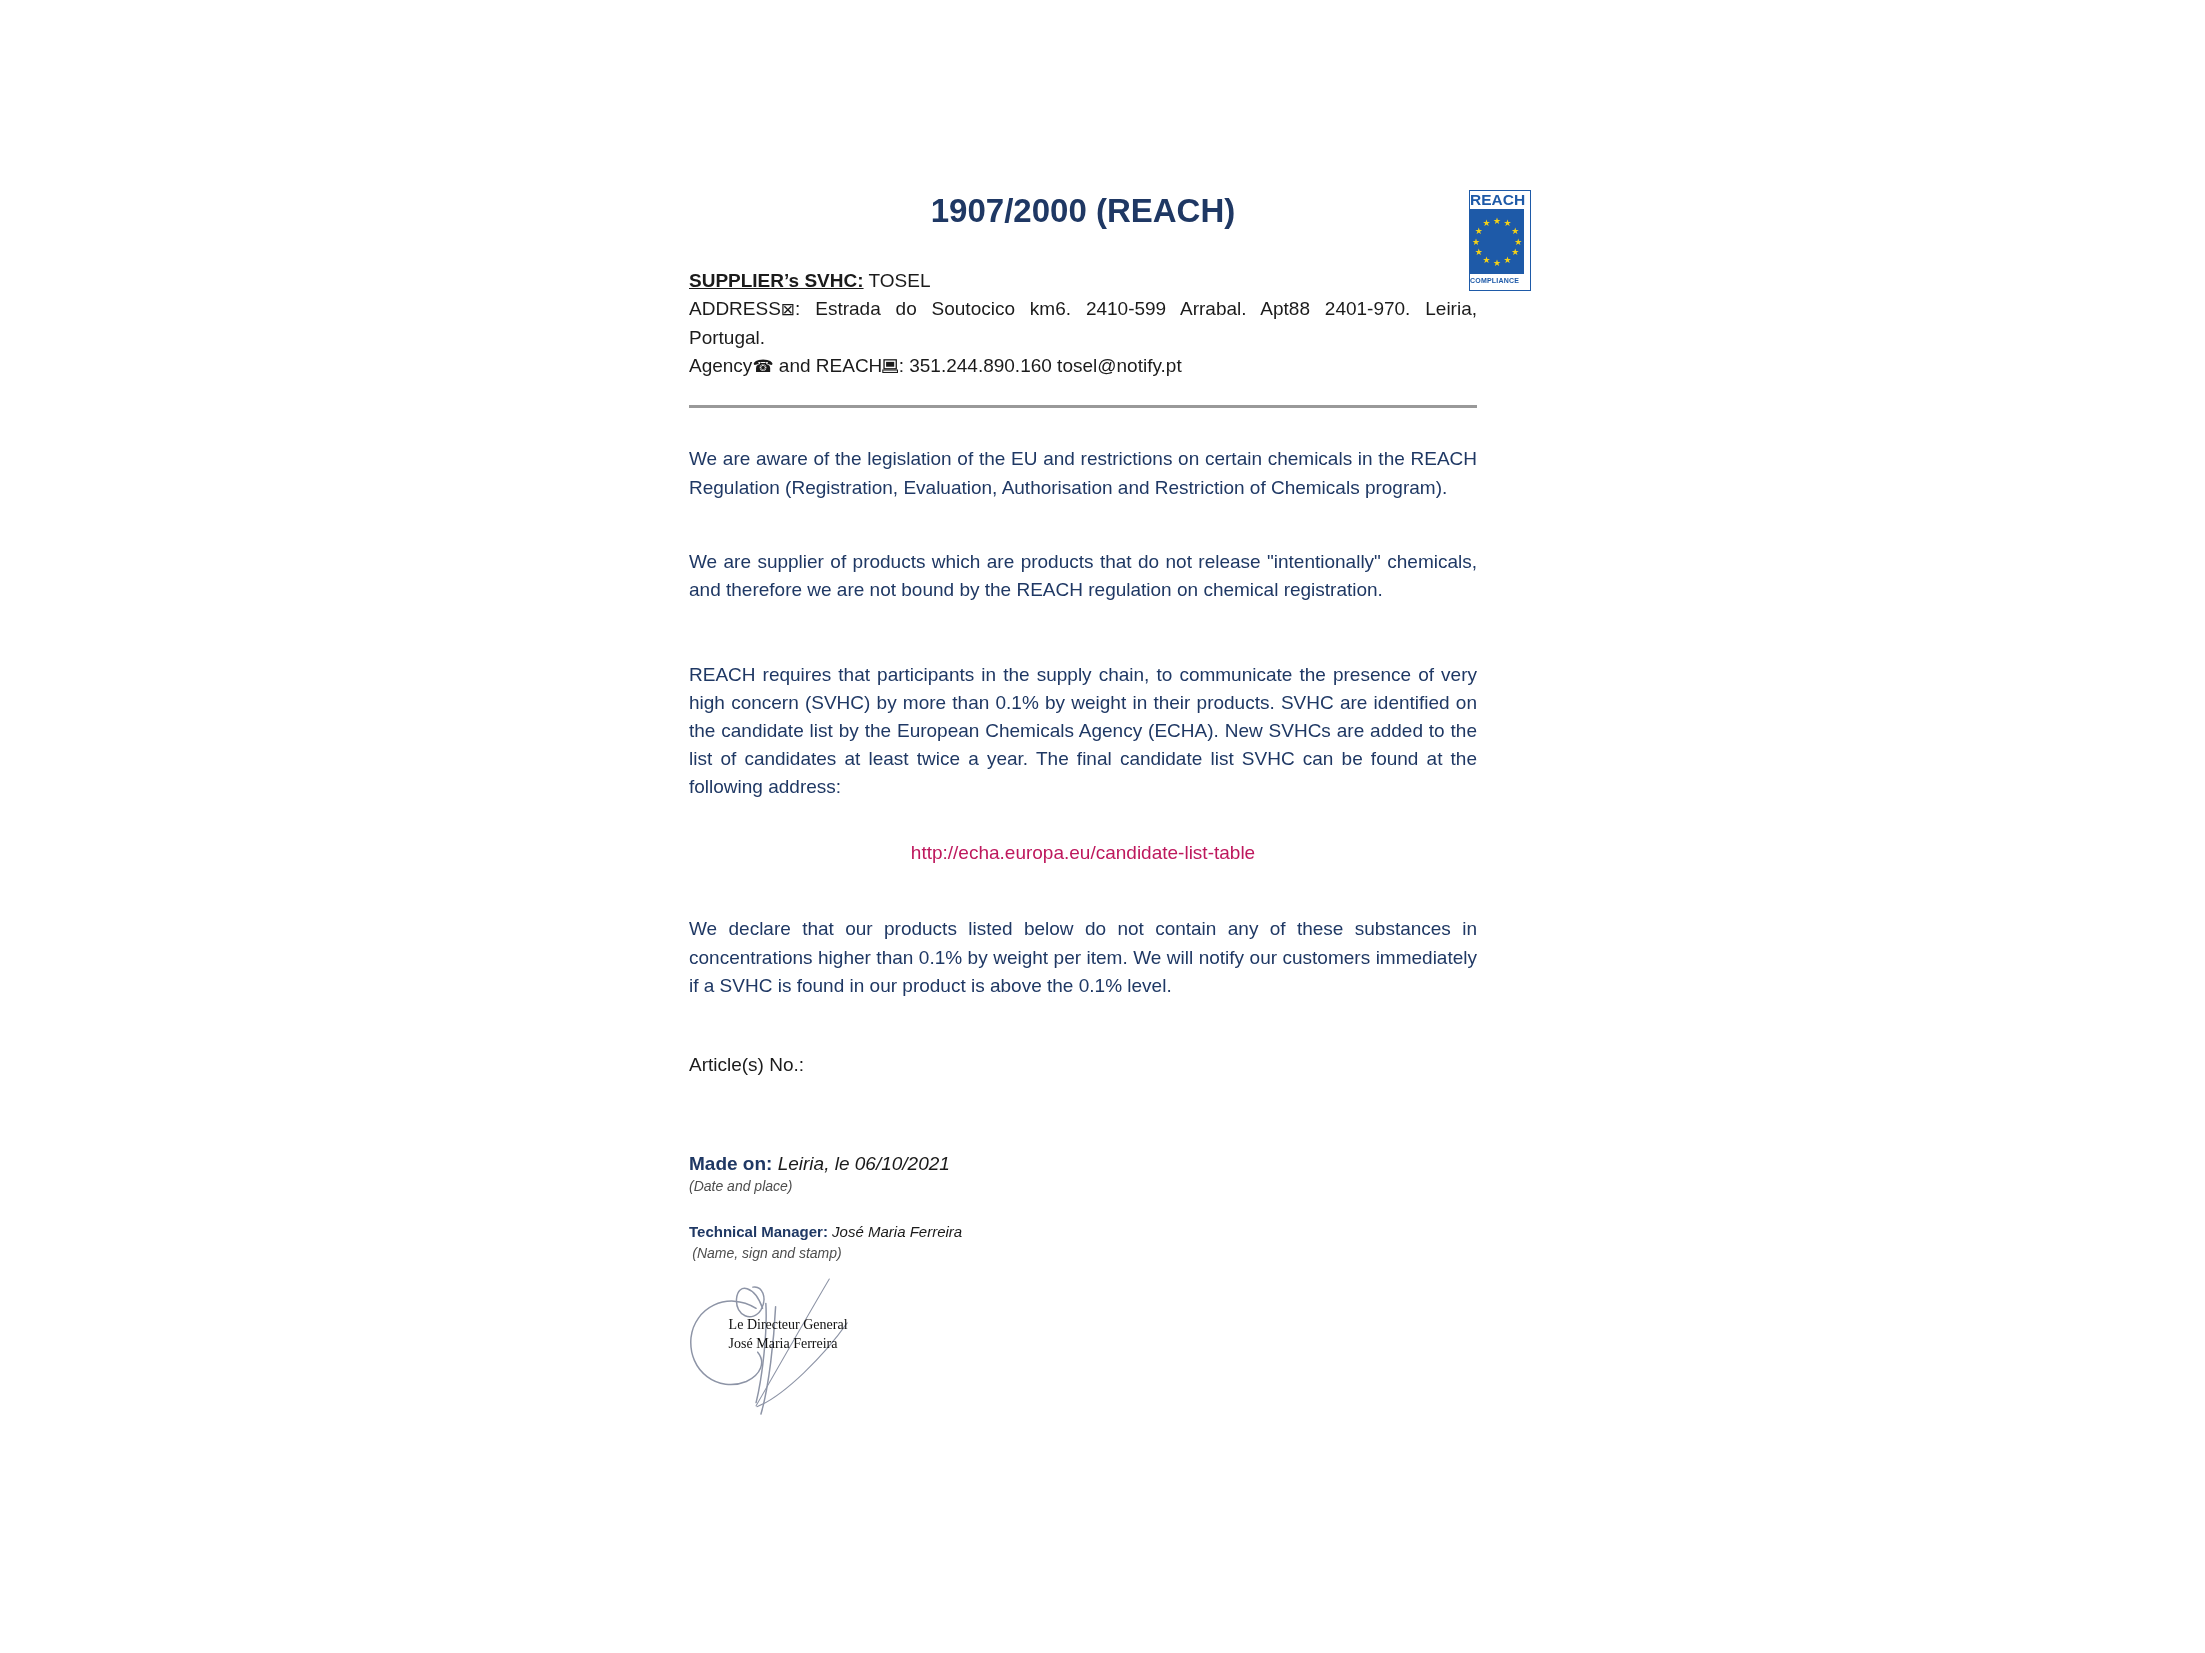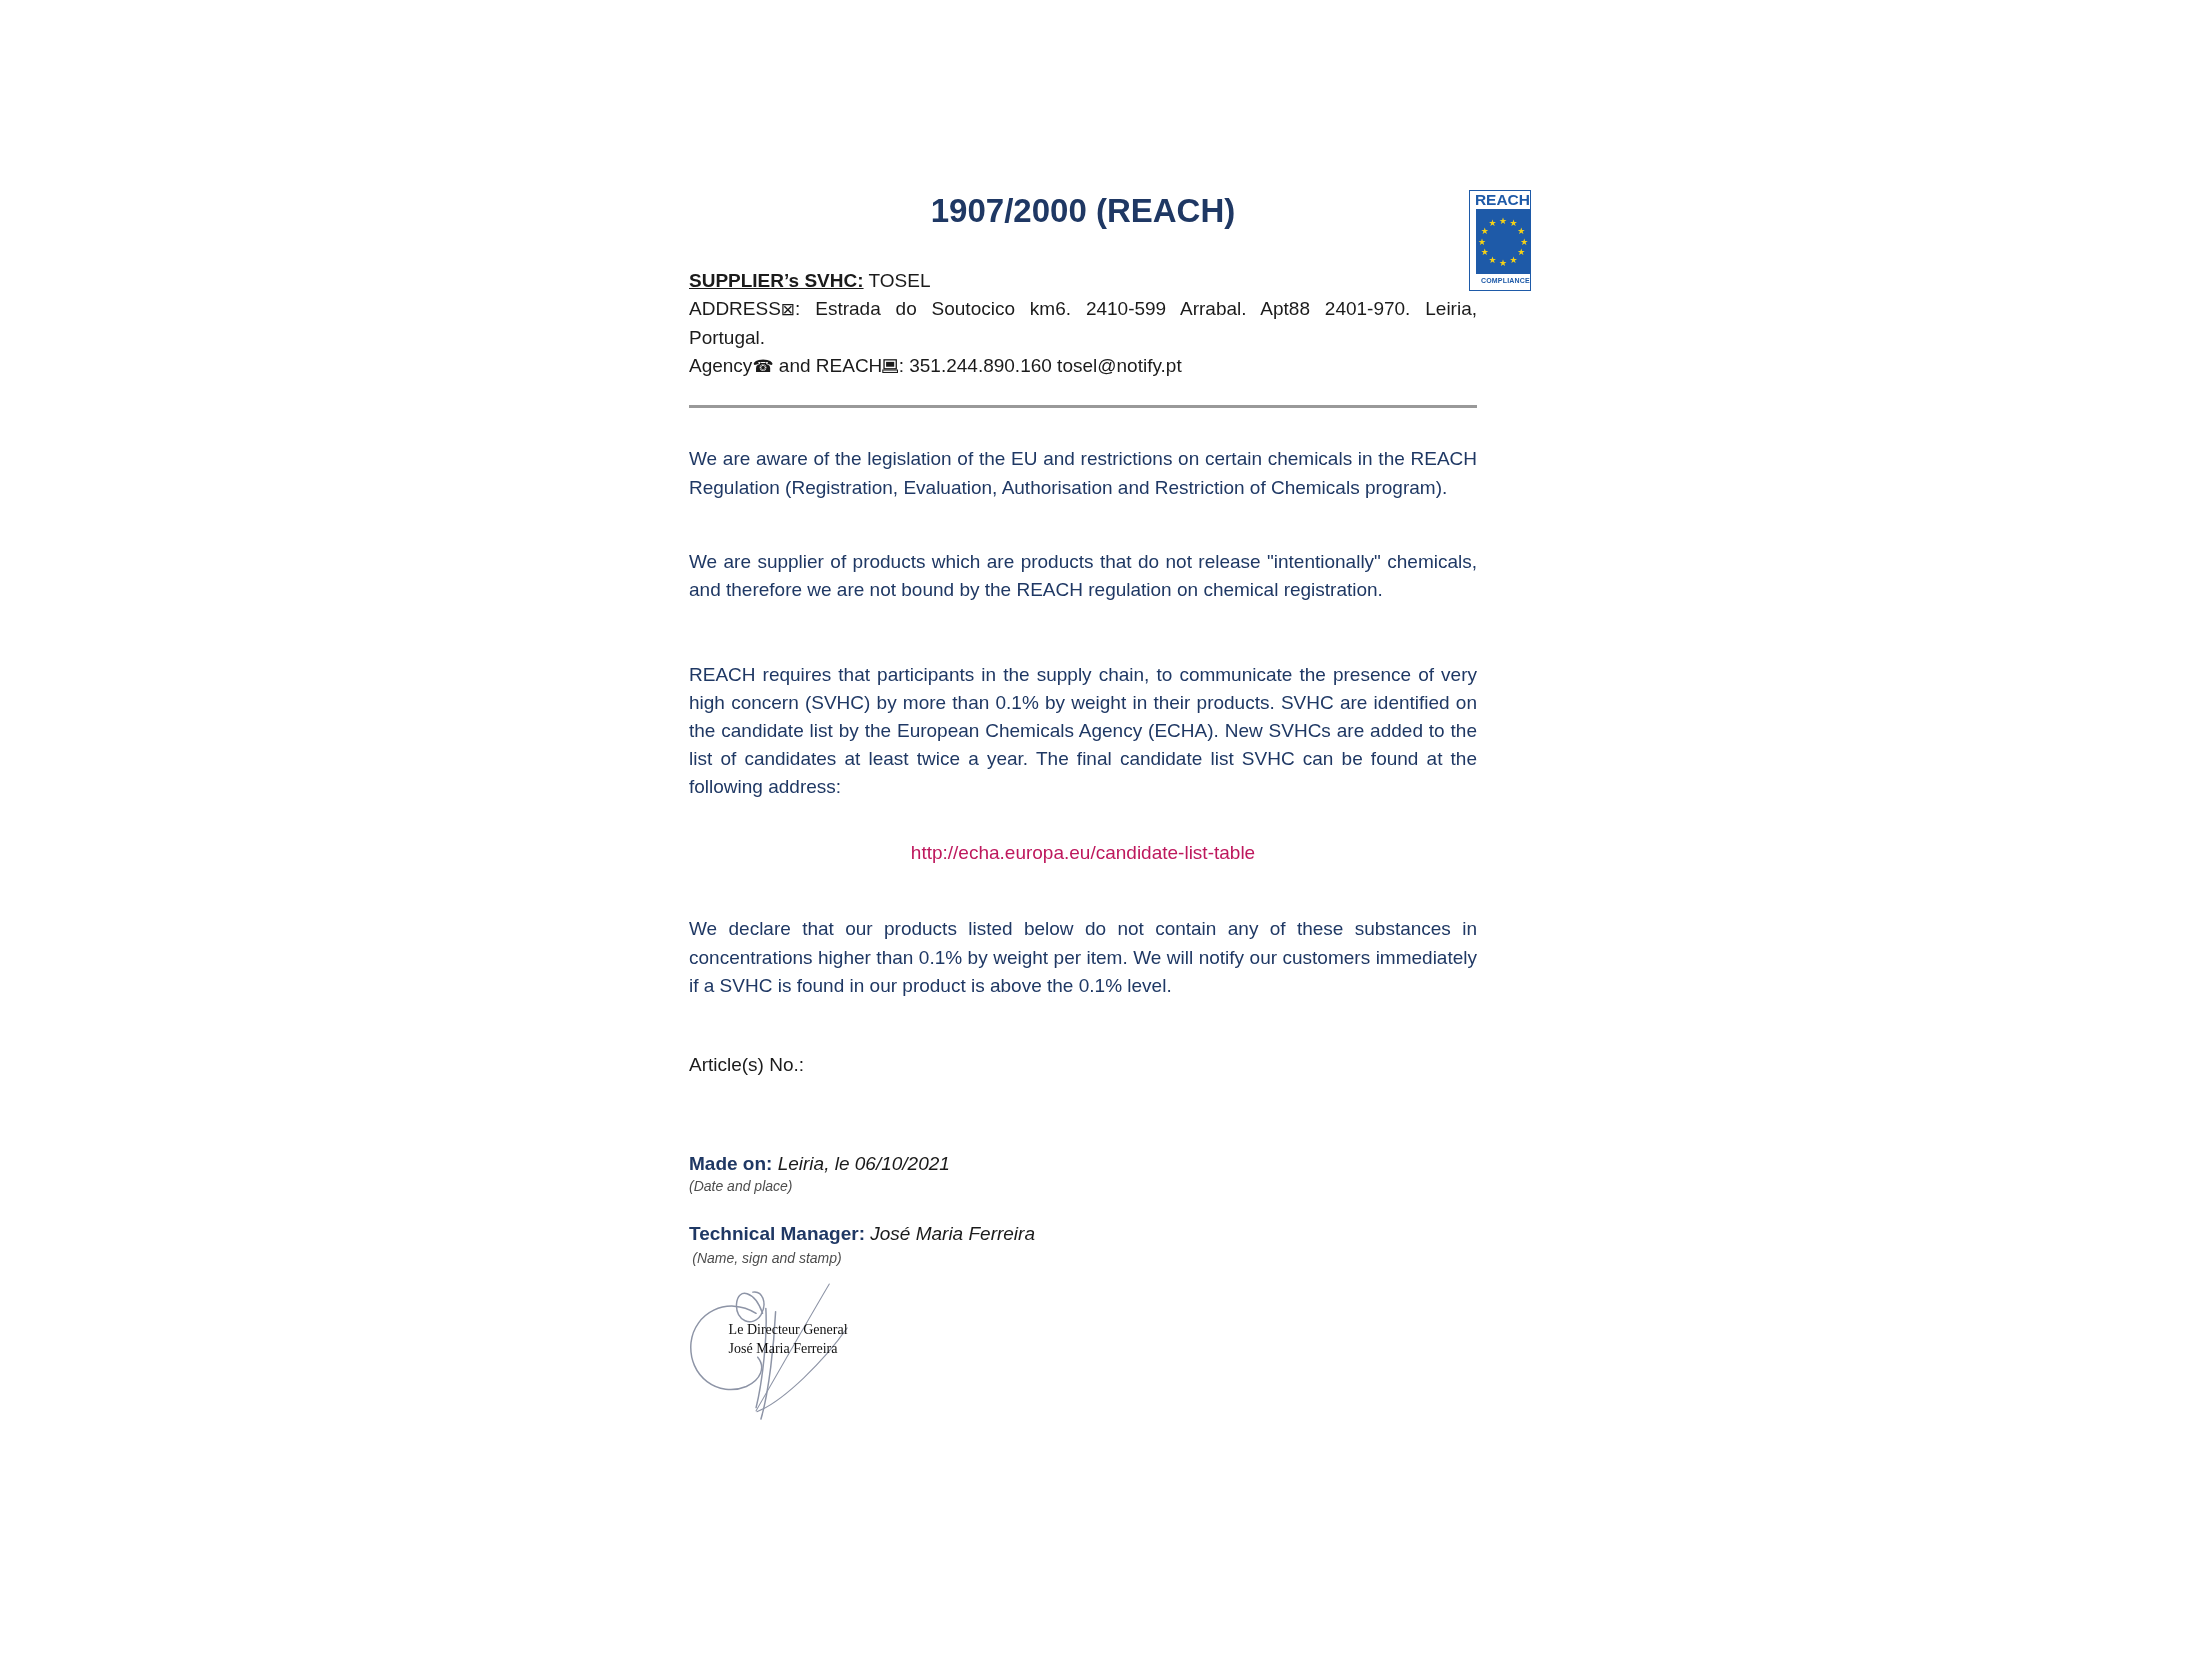--- a/index.html
+++ b/index.html
@@ -69,21 +69,21 @@
   
   .made-on{margin-top:77px;font-size:19px;color:#1b1b1b;}
   .navy-bold{color:#1f3864;font-weight:bold;}
   .ital{font-style:italic;}
   .note{
     margin-top:3.3px;
     font-size:14px;
     font-style:italic;
     color:#4d4d4d;
   }
-  .manager{margin-top:29px;font-size:19px;color:#1b1b1b;}
+  .manager{margin-top:29px;font-size:15px;color:#1b1b1b;}
   .note2{margin-top:4.9px;padding-left:3.3px;}
   
   .signature{
     position:relative;
     margin-top:13px;
     margin-left:-11.4px;
     width:244px;height:171px;
   }
   .signature svg{position:absolute;left:0;top:0;}
   .sig-text{
@@ -98,21 +98,21 @@
   
   .reach-logo{
     position:absolute;
     left:1469px;top:190px;
     width:62px;height:101px;
     box-sizing:border-box;
     border:1.6px solid #1e5aa8;
     background:#ffffff;
     display:flex;
     flex-direction:column;
-    align-items:flex-end;
+    align-items:flex-start;
   }
   .reach-top{
     color:#1e5aa8;
     font-weight:bold;
     font-size:15.5px;
     line-height:18px;
     letter-spacing:0px;
   }
   .reach-flag{
     position:relative;

